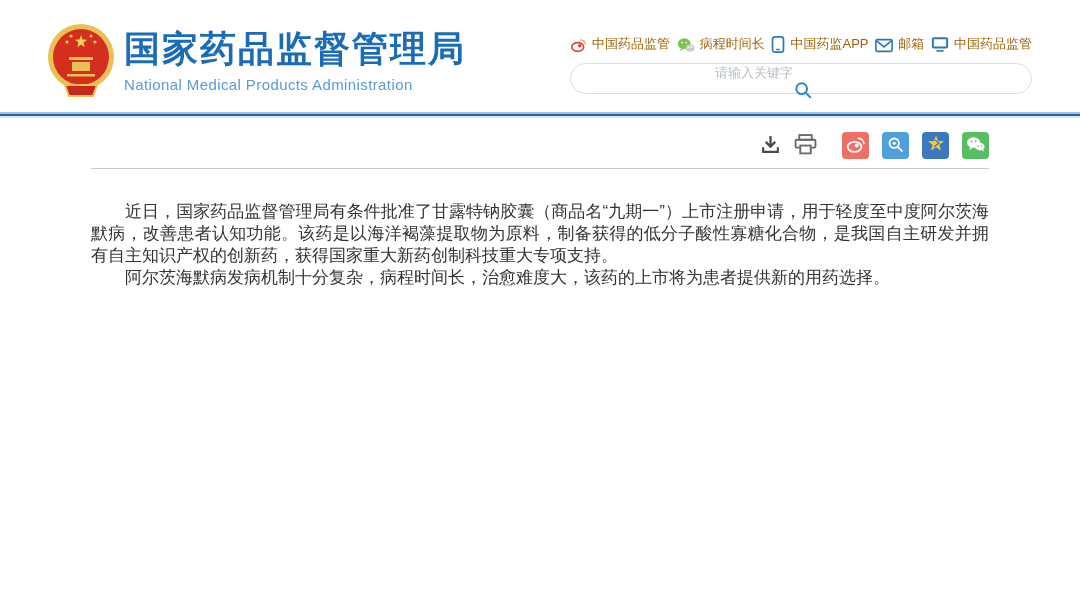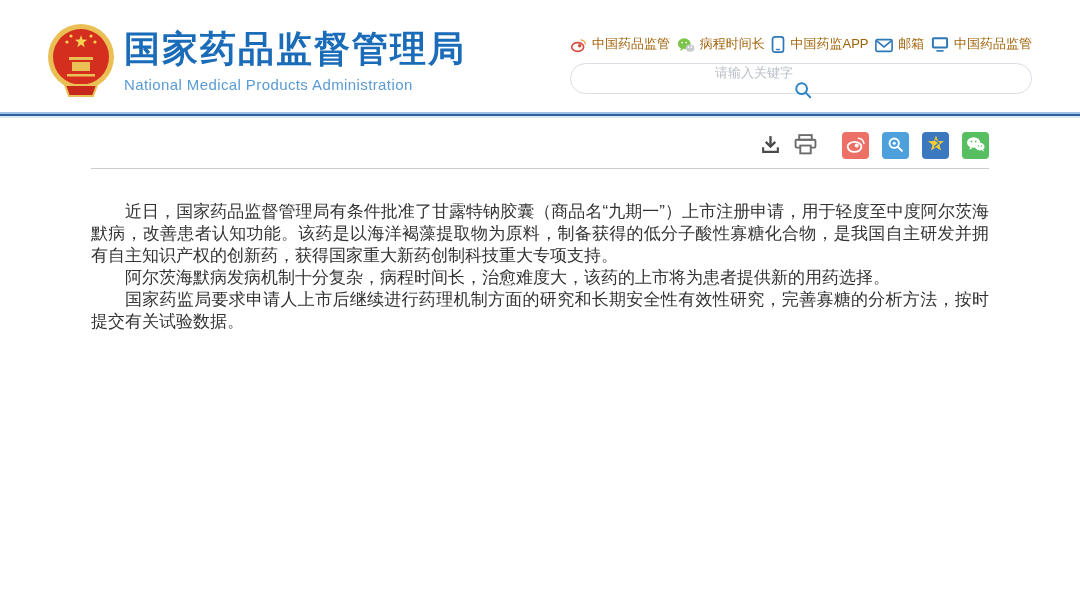--- a/index.html
+++ b/index.html
@@ -258,15 +258,14 @@
       </span>
     </button>
   </div>
 
   <div class="rule"></div>
 
 
   <div class="body-text">
     <p>近日，国家药品监督管理局有条件批准了甘露特钠胶囊（商品名“九期一”）上市注册申请，用于轻度至中度阿尔茨海默病，改善患者认知功能。该药是以海洋褐藻提取物为原料，制备获得的低分子酸性寡糖化合物，是我国自主研发并拥有自主知识产权的创新药，获得国家重大新药创制科技重大专项支持。</p>
     <p>阿尔茨海默病发病机制十分复杂，病程时间长，治愈难度大，该药的上市将为患者提供新的用药选择。</p>
-    <p>国家药监局要求申请人上市后继续进行药理机制方面的研究和长期安全性有效性研究，完善寡糖的分析方法，按时提交有关试验数据。</p>
   </div>
 </div>
 
 </body></html>

